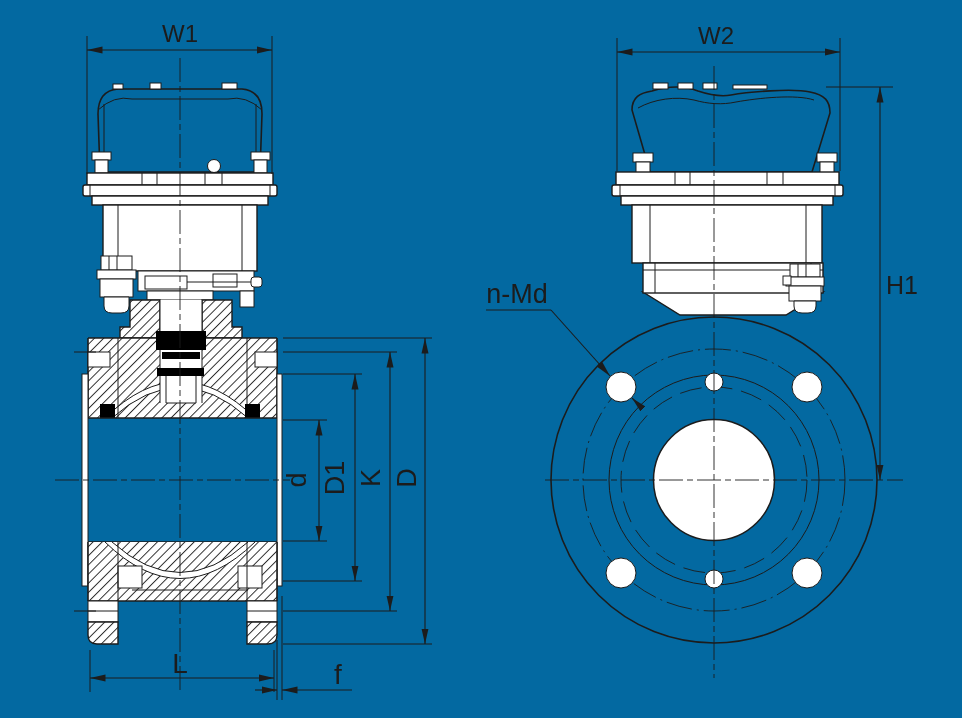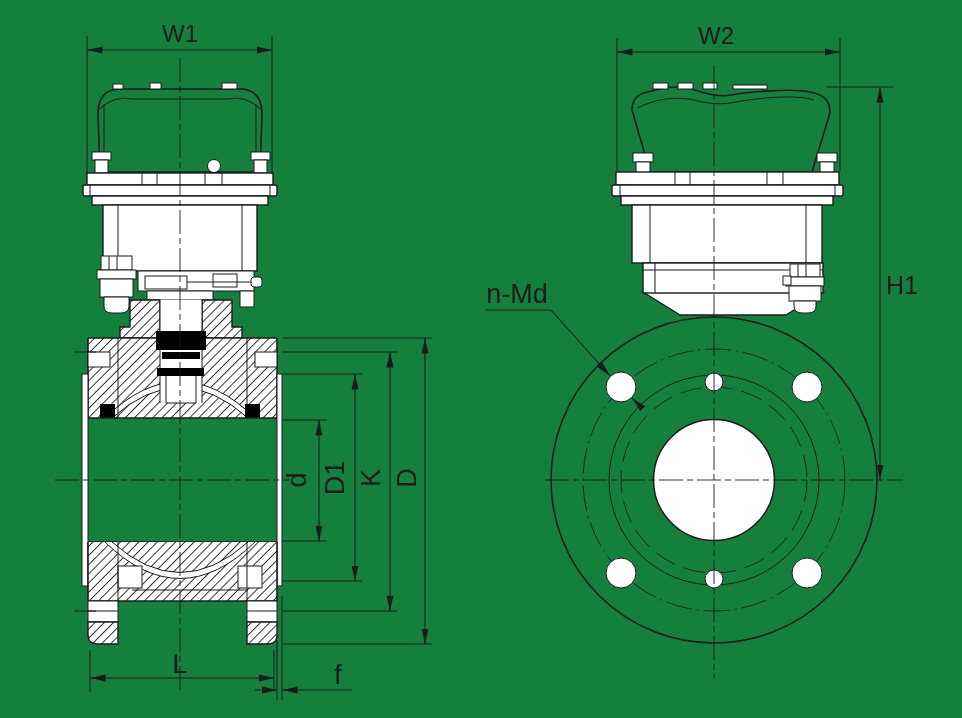--- a/index.html
+++ b/index.html
@@ -1,16 +1,16 @@
 <!DOCTYPE html>
 <html><head>
 <meta charset="utf-8">
 <style>
   html,body{margin:0;padding:0;background:#fff;}
-  .stage{position:relative;width:962px;height:718px;background:#15803d;overflow:hidden;
+  .stage{position:relative;width:962px;height:718px;background:#0369a1;overflow:hidden;
          font-family:"Liberation Sans", sans-serif;}
   svg{position:absolute;left:0;top:0;}
   text{fill:#1c1c1c;font-family:"Liberation Sans", sans-serif;}
   .outl{fill:none;stroke:#1c1c1c;stroke-width:1.6;}
   .thin{fill:none;stroke:#1c1c1c;stroke-width:1;}
   .dim{fill:none;stroke:#1c1c1c;stroke-width:1.1;}
   .cl{fill:none;stroke:#1c1c1c;stroke-width:0.9;stroke-dasharray:24 4 6 4;}
   .wh{fill:#ffffff;stroke:#1c1c1c;stroke-width:1.4;}
   .whn{fill:#ffffff;stroke:#1c1c1c;stroke-width:1;}
   .blk{fill:#000000;stroke:none;}

